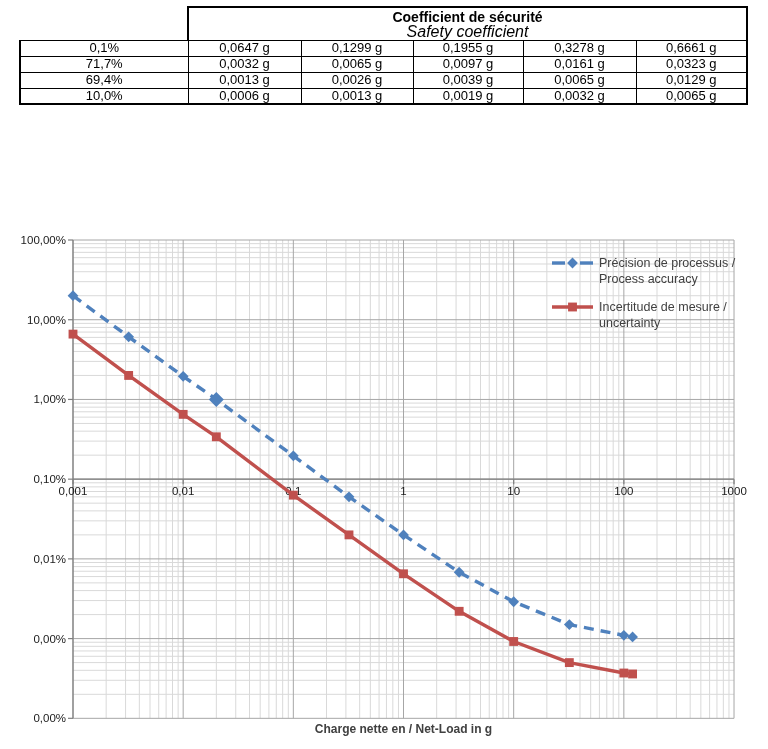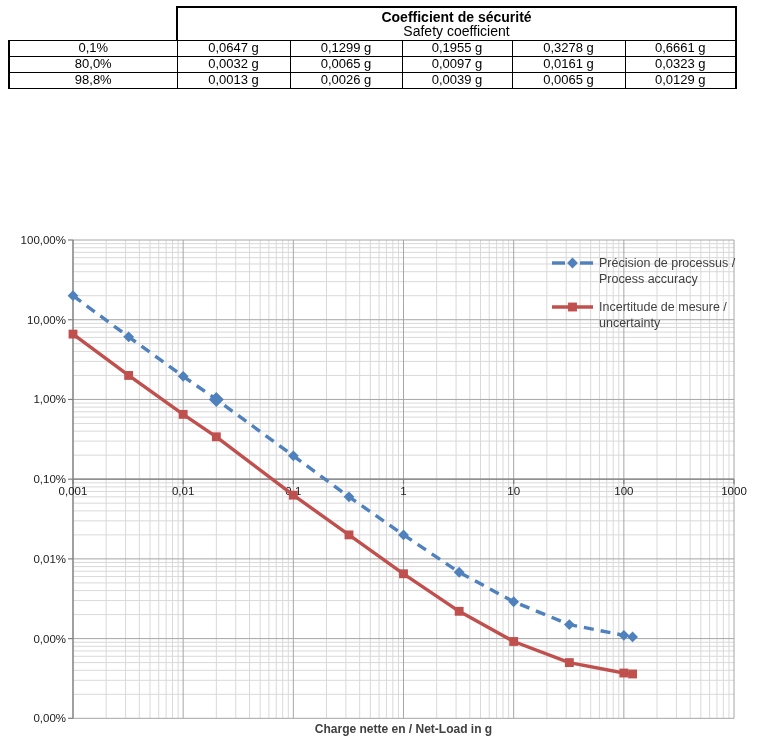--- a/index.html
+++ b/index.html
@@ -2,33 +2,33 @@
 <html><head>
 <meta charset="utf-8">
 <style>
   html,body{margin:0;padding:0;}
   body{
     width:768px;height:749px;position:relative;background:#ffffff;
     font-family:"Liberation Sans",sans-serif;color:#000;overflow:hidden;
   }
   
   #acc-table{
-    position:absolute;left:8px;top:6px;width:727px;
+    position:absolute;left:19px;top:6px;width:727px;
     border-collapse:collapse;table-layout:fixed;
   }
   #acc-table td,#acc-table th{
     border:1px solid #000;text-align:center;vertical-align:middle;padding:0;
     font-size:13px;line-height:14px;background:#fff;
   }
   #acc-table .ghost{border:none;background:transparent;}
   #acc-table tr.r1{height:33px;}
   #acc-table tr.r2{height:50px;}
   #acc-table tbody tr{height:16px;}
   .h-title{display:block;font-weight:bold;font-size:14px;line-height:16px;}
-  .h-sub{display:block;font-weight:normal;font-size:14px;line-height:13px;}
+  .h-sub{display:block;font-style:italic;font-weight:normal;font-size:16px;line-height:13px;}
   .col-num{font-weight:bold;font-size:13.5px;}
   .bt{border-top:2px solid #000 !important;}
   .bl{border-left:2px solid #000 !important;}
   .br{border-right:2px solid #000 !important;}
   .bb{border-bottom:2px solid #000 !important;}
   
   #chart{position:absolute;left:0;top:228px;width:684px;height:521px;}
   #chart-svg text{font-family:"Liberation Sans",sans-serif;}
 </style>
 </head>
@@ -55,34 +55,42 @@
   <tbody id="acc-body">
       <tr>
         <td class="bl">0,1%</td>
         <td class="">0,0647 g</td>
         <td class="">0,1299 g</td>
         <td class="">0,1955 g</td>
         <td class="">0,3278 g</td>
         <td class="br">0,6661 g</td>
       </tr>
       <tr>
-        <td class="bl">80,0%</td>
+        <td class="bl">71,7%</td>
         <td class="">0,0032 g</td>
         <td class="">0,0065 g</td>
         <td class="">0,0097 g</td>
         <td class="">0,0161 g</td>
         <td class="br">0,0323 g</td>
       </tr>
       <tr>
-        <td class="bl">98,8%</td>
+        <td class="bl">69,4%</td>
         <td class="">0,0013 g</td>
         <td class="">0,0026 g</td>
         <td class="">0,0039 g</td>
         <td class="">0,0065 g</td>
         <td class="br">0,0129 g</td>
+      </tr>
+      <tr>
+        <td class="bl bb">10,0%</td>
+        <td class=" bb">0,0006 g</td>
+        <td class=" bb">0,0013 g</td>
+        <td class=" bb">0,0019 g</td>
+        <td class=" bb">0,0032 g</td>
+        <td class="br bb">0,0065 g</td>
       </tr>
     </tbody>
 </table>
 
 <div id="chart">
   <svg id="chart-svg" width="768" height="521" viewBox="0 0 768 521">
       <g>
         <line x1="106.16447462230082" y1="12" x2="106.16447462230082" y2="490.32" stroke="#D9D9D9" stroke-width="1"></line>
         <line x1="125.56444863246523" y1="12" x2="125.56444863246523" y2="490.32" stroke="#D9D9D9" stroke-width="1"></line>
         <line x1="139.32894924460163" y1="12" x2="139.32894924460163" y2="490.32" stroke="#D9D9D9" stroke-width="1"></line>

